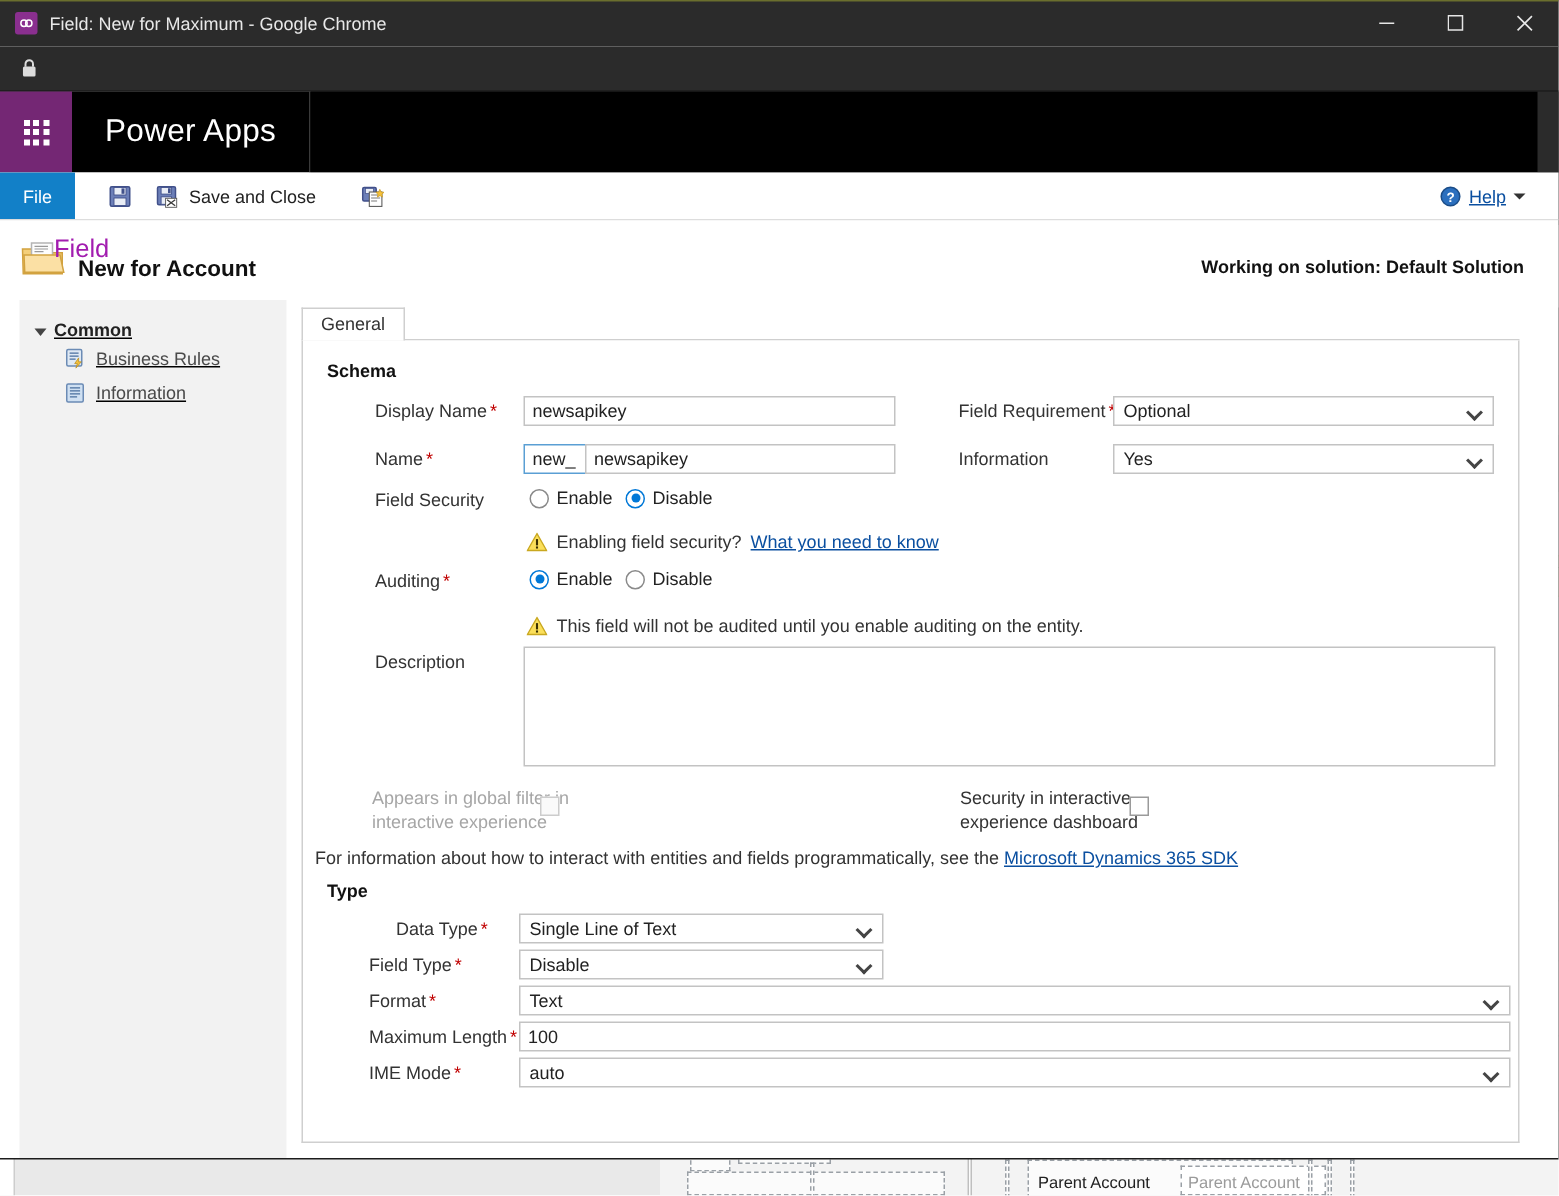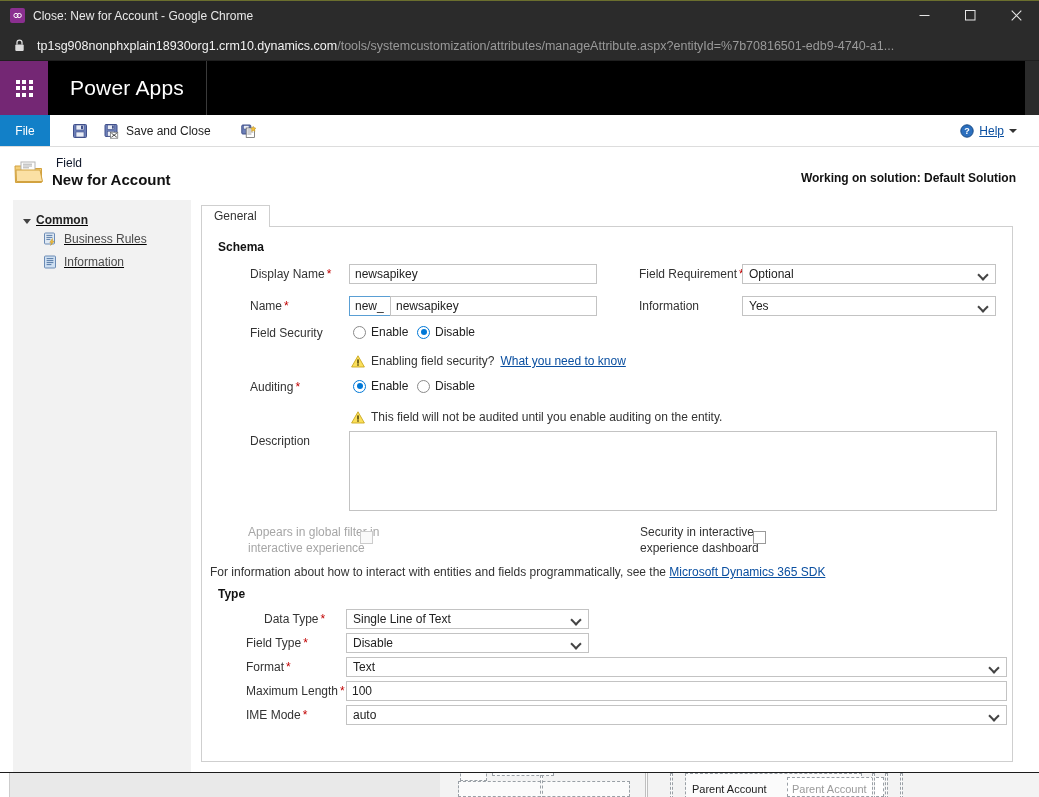--- a/index.html
+++ b/index.html
@@ -179,21 +179,21 @@
   
   .icn { display:block; }
 
   
   .page-head {
     position: relative; height: 50px; background: #fff;
     padding: 8px 0 0 0;
   }
   .folder-icon { position: absolute; left: 14px; top: 13px; }
   .head-sub {
-    position: absolute; left: 56px; top: 9px; font-size: 12px; color: #0f172a;
+    position: absolute; left: 36px; top: 9px; font-size: 17px; color: #a21caf;
   }
   .head-title {
     position: absolute; left: 52px; top: 24px; font-size: 15px;
     font-weight: bold; color: #111;
   }
   .solution-note {
     position: absolute; right: 23px; top: 24px; font-size: 12px;
     font-weight: bold; color: #111;
   }
 
@@ -358,21 +358,21 @@
 
 <div id="chrome-window">
 
   <div class="titlebar">
     <div class="tab-favicon">
       <svg width="9" height="9" viewBox="0 0 9 9" class="icn">
         <circle cx="3" cy="4.5" r="2.1" fill="none" stroke="#fff" stroke-width="1"></circle>
         <circle cx="6.2" cy="4.5" r="2.1" fill="none" stroke="#fff" stroke-width="1"></circle>
       </svg>
     </div>
-    <div class="tab-title">Close: New for Account - Google Chrome</div>
+    <div class="tab-title">Field: New for Maximum - Google Chrome</div>
     <div class="win-controls">
       <div class="win-btn">
         <svg width="11" height="11" viewBox="0 0 11 11" class="icn">
             <rect x="0.5" y="5" width="10" height="1" fill="#e6e6e6"></rect>
           </svg>
       </div>
       <div class="win-btn">
         <svg width="11" height="11" viewBox="0 0 11 11" class="icn">
             <rect x="0.5" y="0.5" width="9.5" height="9.5" fill="none" stroke="#e6e6e6" stroke-width="1"></rect>
           </svg>
@@ -384,23 +384,20 @@
       </div>
     </div>
   </div>
 
   <div class="urlbar">
     <span class="lock-icon">
       <svg width="11" height="13" viewBox="0 0 11 13" class="icn">
         <path d="M3 5.5 V3.6 a2.5 2.5 0 0 1 5 0 V5.5" fill="none" stroke="#dcdcdc" stroke-width="1.3"></path>
         <rect x="1.3" y="5.4" width="8.4" height="6.6" rx="1" fill="#dcdcdc"></rect>
       </svg>
-    </span>
-    <span class="url-text">
-      <span class="url-host">tp1sg908nonphxplain18930org1.crm10.dynamics.com</span><span class="url-path">/tools/systemcustomization/attributes/manageAttribute.aspx?entityId=%7b70816501-edb9-4740-a1...</span>
     </span>
   </div>
 
   <div class="pa-header">
     <div class="waffle">
       <div class="waffle-grid">
         <i></i>
           <i></i>
           <i></i>
           <i></i>

